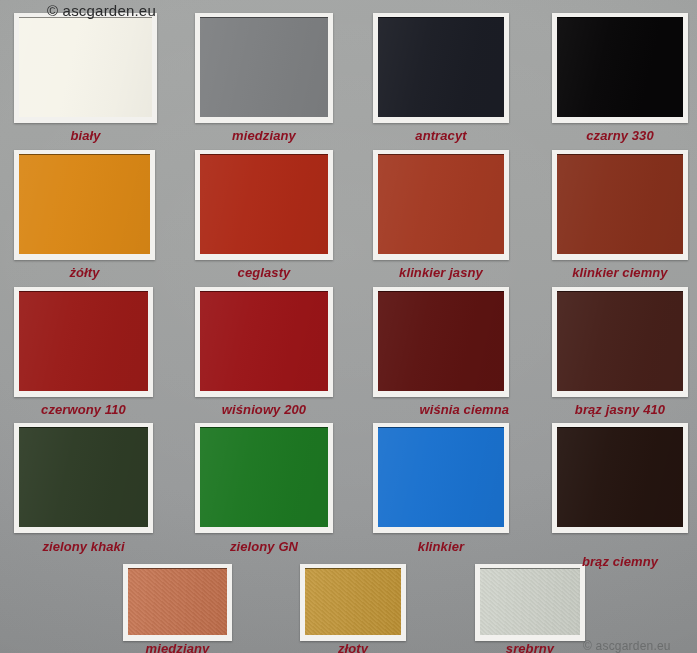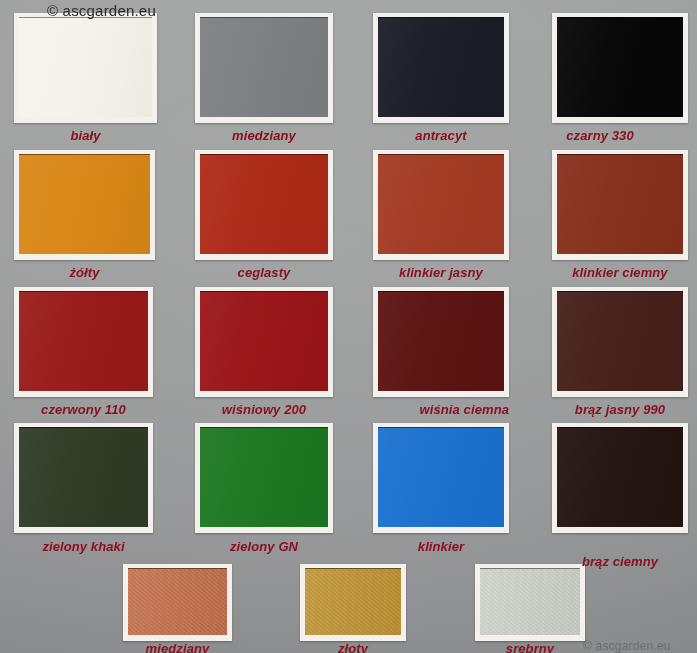--- a/index.html
+++ b/index.html
@@ -120,21 +120,21 @@
         <div class="chip" style="background: rgb(125, 127, 129);"></div>
       </div>
       <div class="swatch-label" style="left: 195px; width: 138px; top: 128px;">miedziany</div>
       <div class="swatch" style="left: 373px; top: 13px; width: 136px; height: 110px;">
         <div class="chip" style="background: rgb(27, 29, 37);"></div>
       </div>
       <div class="swatch-label" style="left: 373px; width: 136px; top: 128px;">antracyt</div>
       <div class="swatch" style="left: 552px; top: 13px; width: 136px; height: 110px;">
         <div class="chip" style="background: rgb(7, 6, 7);"></div>
       </div>
-      <div class="swatch-label" style="left: 532px; width: 136px; top: 128px;">czarny 330</div>
+      <div class="swatch-label" style="left: 552px; width: 136px; top: 128px;">czarny 330</div>
       <div class="swatch" style="left: 14px; top: 150px; width: 141px; height: 110px;">
         <div class="chip" style="background: rgb(217, 135, 22);"></div>
       </div>
       <div class="swatch-label" style="left: 14px; width: 141px; top: 265px;">żółty</div>
       <div class="swatch" style="left: 195px; top: 150px; width: 138px; height: 110px;">
         <div class="chip" style="background: rgb(173, 42, 23);"></div>
       </div>
       <div class="swatch-label" style="left: 195px; width: 138px; top: 265px;">ceglasty</div>
       <div class="swatch" style="left: 373px; top: 150px; width: 136px; height: 110px;">
         <div class="chip" style="background: rgb(163, 58, 35);"></div>
@@ -152,21 +152,21 @@
         <div class="chip" style="background: rgb(154, 21, 24);"></div>
       </div>
       <div class="swatch-label" style="left: 195px; width: 138px; top: 402px;">wiśniowy 200</div>
       <div class="swatch" style="left: 373px; top: 287px; width: 136px; height: 110px;">
         <div class="chip" style="background: rgb(92, 19, 17);"></div>
       </div>
       <div class="swatch-label" style="left: 373px; width: 136px; top: 402px; text-align: right;">wiśnia ciemna</div>
       <div class="swatch" style="left: 552px; top: 287px; width: 136px; height: 110px;">
         <div class="chip" style="background: rgb(70, 32, 26);"></div>
       </div>
-      <div class="swatch-label" style="left: 552px; width: 136px; top: 402px;">brąz jasny 990</div>
+      <div class="swatch-label" style="left: 552px; width: 136px; top: 402px;">brąz jasny 410</div>
       <div class="swatch" style="left: 14px; top: 423px; width: 139px; height: 110px;">
         <div class="chip" style="background: rgb(46, 60, 38);"></div>
       </div>
       <div class="swatch-label" style="left: 14px; width: 139px; top: 539px;">zielony khaki</div>
       <div class="swatch" style="left: 195px; top: 423px; width: 138px; height: 110px;">
         <div class="chip" style="background: rgb(29, 119, 34);"></div>
       </div>
       <div class="swatch-label" style="left: 195px; width: 138px; top: 539px;">zielony GN</div>
       <div class="swatch" style="left: 373px; top: 423px; width: 136px; height: 110px;">
         <div class="chip" style="background: rgb(26, 113, 206);"></div>

